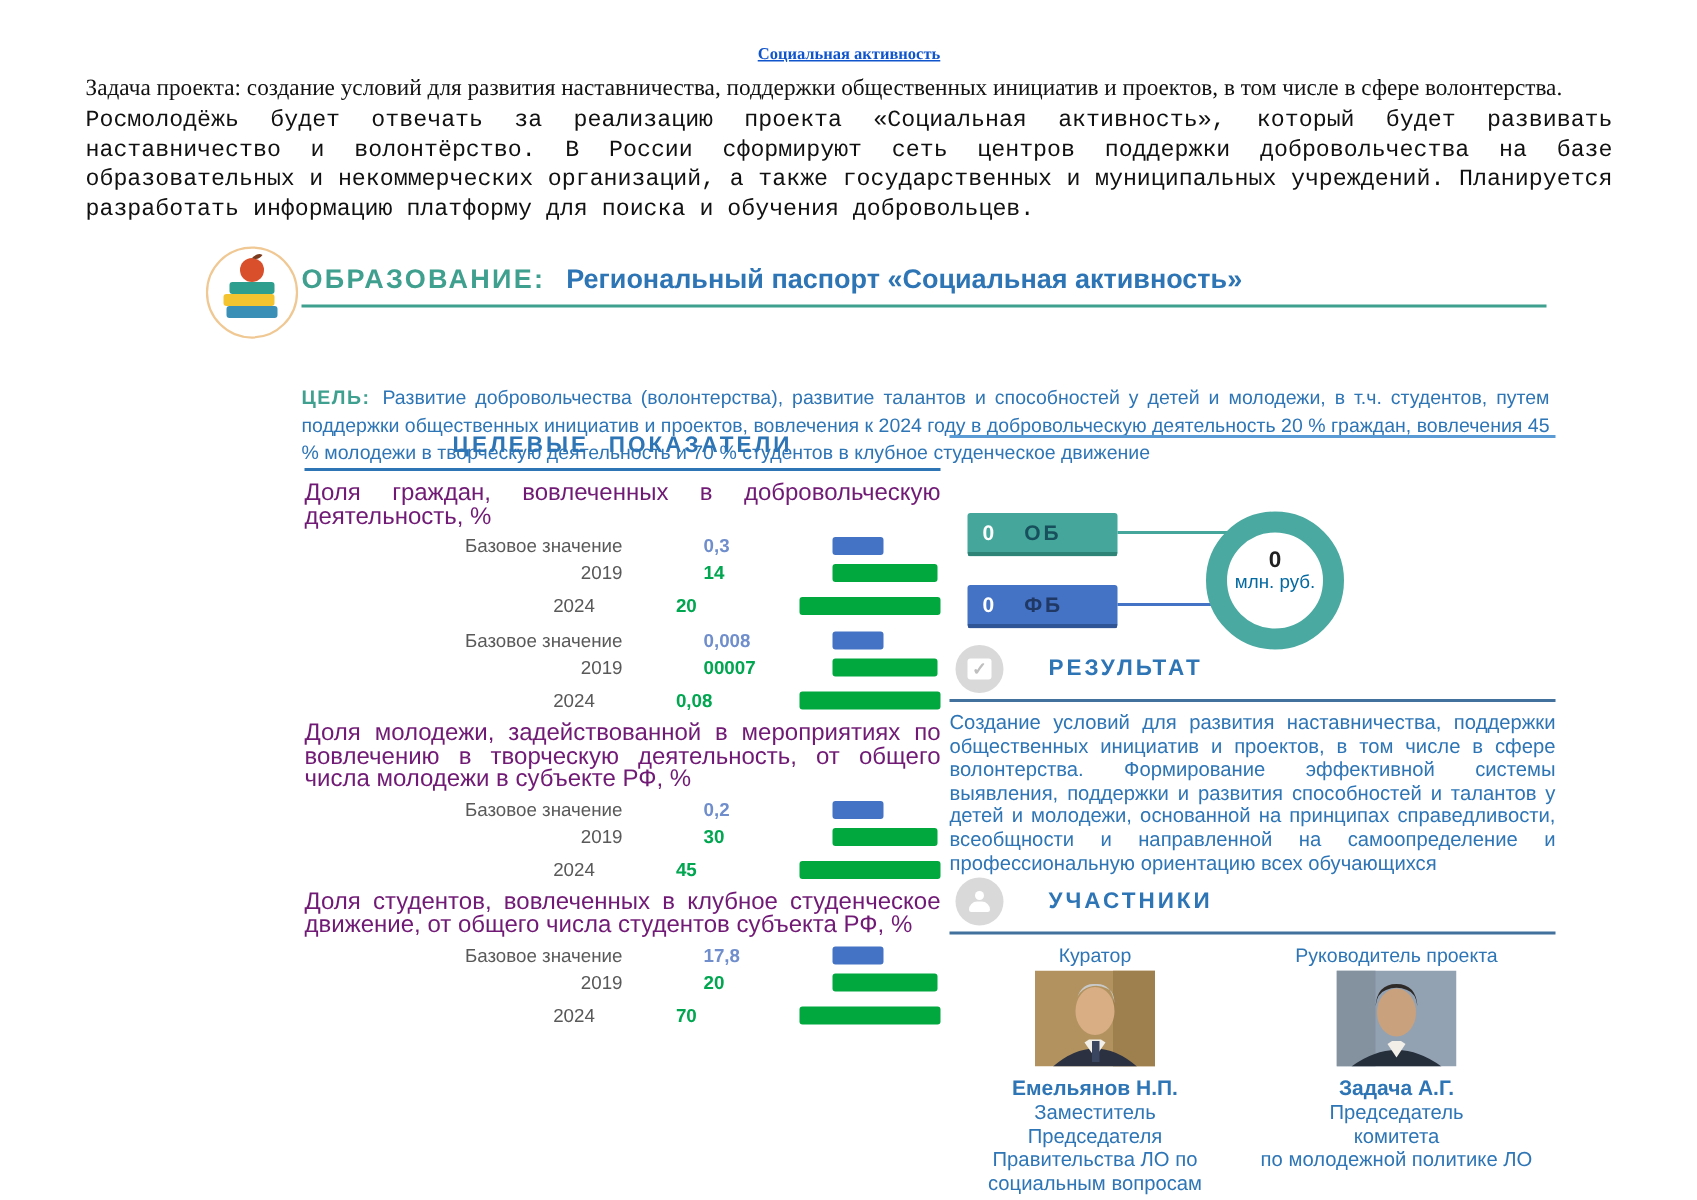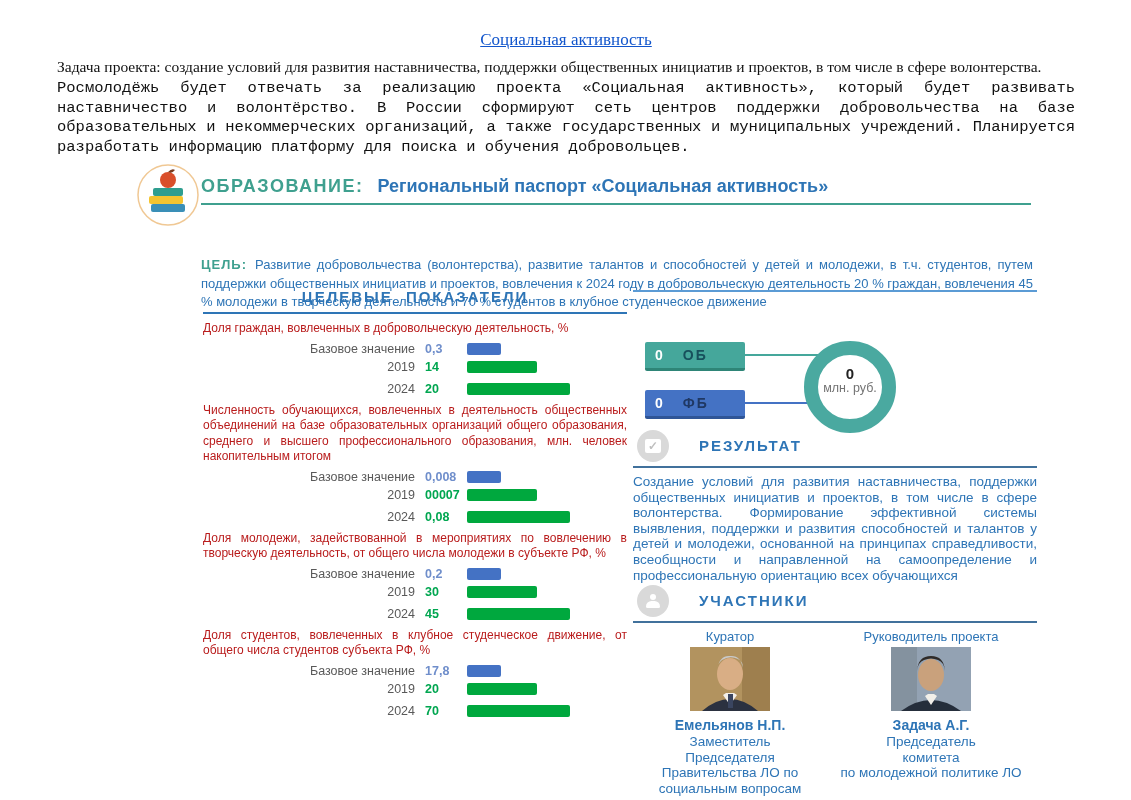--- a/index.html
+++ b/index.html
@@ -1,20 +1,20 @@
 <!DOCTYPE html>
 <html><head>
 <meta charset="utf-8">
 <style>
   html,body{margin:0;padding:0;width:1131px;height:800px;background:#ffffff;overflow:hidden;}
   body{font-family:"Liberation Serif",serif;color:#111;position:relative;}
 
   
   .doc{position:absolute;left:57px;top:30px;width:1018px;}
-  .doc-title{text-align:center;font-weight:normal;font-size:17px;margin-bottom:7px;}
+  .doc-title{text-align:center;font-weight:bold;font-size:11px;margin-bottom:7px;}
   .doc-title a{color:#1155CC;text-decoration:underline;}
   .doc-task{font-weight:normal;font-size:15.5px;line-height:20px;text-align:justify;margin-bottom:2px;}
   .doc-body{font-size:15.5px;line-height:19.5px;text-align:justify;font-family:Liberation Mono, monospace;}
 
   
   .passport{position:absolute;left:135px;top:160px;width:900px;height:622px;
             font-family:"Liberation Sans",sans-serif;background:#fff;}
   .pp-icon{position:absolute;left:2px;top:4px;}
   .pp-head{position:absolute;left:66px;top:16px;width:830px;font-size:18px;font-weight:bold;white-space:nowrap;}
   .pp-head .ministry{color:#3FA08F;letter-spacing:1.5px;margin-right:14px;}
@@ -23,23 +23,23 @@
   .goal{position:absolute;left:66px;top:52px;width:832px;font-size:13px;line-height:18.5px;
         color:#2E75B6;text-align:justify;margin-top:44px;}
   .goal .goal-label{color:#3FA08F;font-weight:bold;letter-spacing:1px;margin-right:8px;}
 
   
   .left-col{position:absolute;left:68px;top:128px;width:424px;}
   .col-header{font-size:15px;font-weight:bold;color:#2E75B6;letter-spacing:2px;word-spacing:7px;
               text-align:center;height:22px;}
   .col-underline{height:2px;background:#2E75B6;margin:2px 0 7px 0;}
   .fin-underline{height:2px;background:#5B9BD5;margin:2px 0 10px 0;}
-  .ind-label{font-size:12px;line-height:15.5px;color:#b91c1c;text-align:justify;margin-bottom:3px;}
+  .ind-label{font-size:16px;line-height:15.5px;color:#701a75;text-align:justify;margin-bottom:3px;}
   .chart{margin-bottom:5px;}
-  .crow{display:flex;align-items:center;height:18px;}
+  .crow{display:flex;align-items:center;height:18px;gap:44px;}
   .crow.last{margin-top:4px;}
   .rname{width:212px;text-align:right;font-size:12.5px;color:#595959;padding-right:10px;}
   .rval{width:42px;font-size:12.5px;font-weight:bold;}
   .v-base{color:#6F8ECB;}
   .v-green{color:#00A650;}
   .bar{height:12px;border-radius:2px;}
   .bar-blue{background:#4472C4;}
   .bar-green{background:#00A83E;}
   .w1{width:34px;}.w2{width:70px;}.w3{width:103px;}
 
@@ -55,21 +55,21 @@
   .box-ob{top:40px;background:#45A79B;border-bottom:3px solid #2E8577;}
   .box-ob .fl{color:#17505C;}
   .box-fb{top:88px;background:#4472C4;border-bottom:3px solid #2F5597;}
   .box-fb .fl{color:#1F3864;}
   .conn{position:absolute;height:2px;}
   .conn-ob{left:112px;top:52px;width:78px;background:#45A79B;}
   .conn-fb{left:112px;top:100px;width:88px;background:#4472C4;}
   .donut{position:absolute;left:171px;top:39px;width:64px;height:64px;border:14px solid #4AA9A0;
          border-radius:50%;background:#fff;text-align:center;}
   .donut .dv{font-size:15px;font-weight:bold;color:#222;margin-top:11px;line-height:15px;}
-  .donut .du{font-size:12.5px;color:#737373;line-height:14px;}
+  .donut .du{font-size:12.5px;color:#0369a1;line-height:14px;}
 
   .sec-head{position:relative;height:34px;margin-top:2px;}
   .sec-icon{position:absolute;left:4px;top:-2px;width:32px;height:32px;border-radius:50%;
             background:#D9D9D9;display:flex;align-items:center;justify-content:center;}
   .sec-title{position:absolute;left:66px;top:5px;font-size:15px;font-weight:bold;color:#2E75B6;
              letter-spacing:2px;text-align:center;}
   .sec-underline{height:2px;background:#41719C;margin:0 0 6px 0;}
   .check-glyph{width:16px;height:14px;background:#fff;border-radius:2px;color:#BFBFBF;
                font-size:12px;font-weight:bold;line-height:14px;text-align:center;}
   .person-glyph{width:14px;height:14px;position:relative;}
@@ -138,21 +138,20 @@
         </div>
         <div class="crow last">
           <span class="rname">2024</span>
           <span class="rval v-green">20</span>
           <span class="bar bar-green w3"></span>
         </div>
       </div>
     </div>
 
     <div class="ind-block">
-      <div class="ind-label">Численность обучающихся, вовлеченных в деятельность общественных объединений на базе образовательных организаций общего образования, среднего и высшего профессионального образования, млн. человек накопительным итогом</div>
       <div class="chart">
         <div class="crow">
           <span class="rname">Базовое значение</span>
           <span class="rval v-base">0,008</span>
           <span class="bar bar-blue w1"></span>
         </div>
         <div class="crow">
           <span class="rname">2019</span>
           <span class="rval v-green">00007</span>
           <span class="bar bar-green w2"></span>

